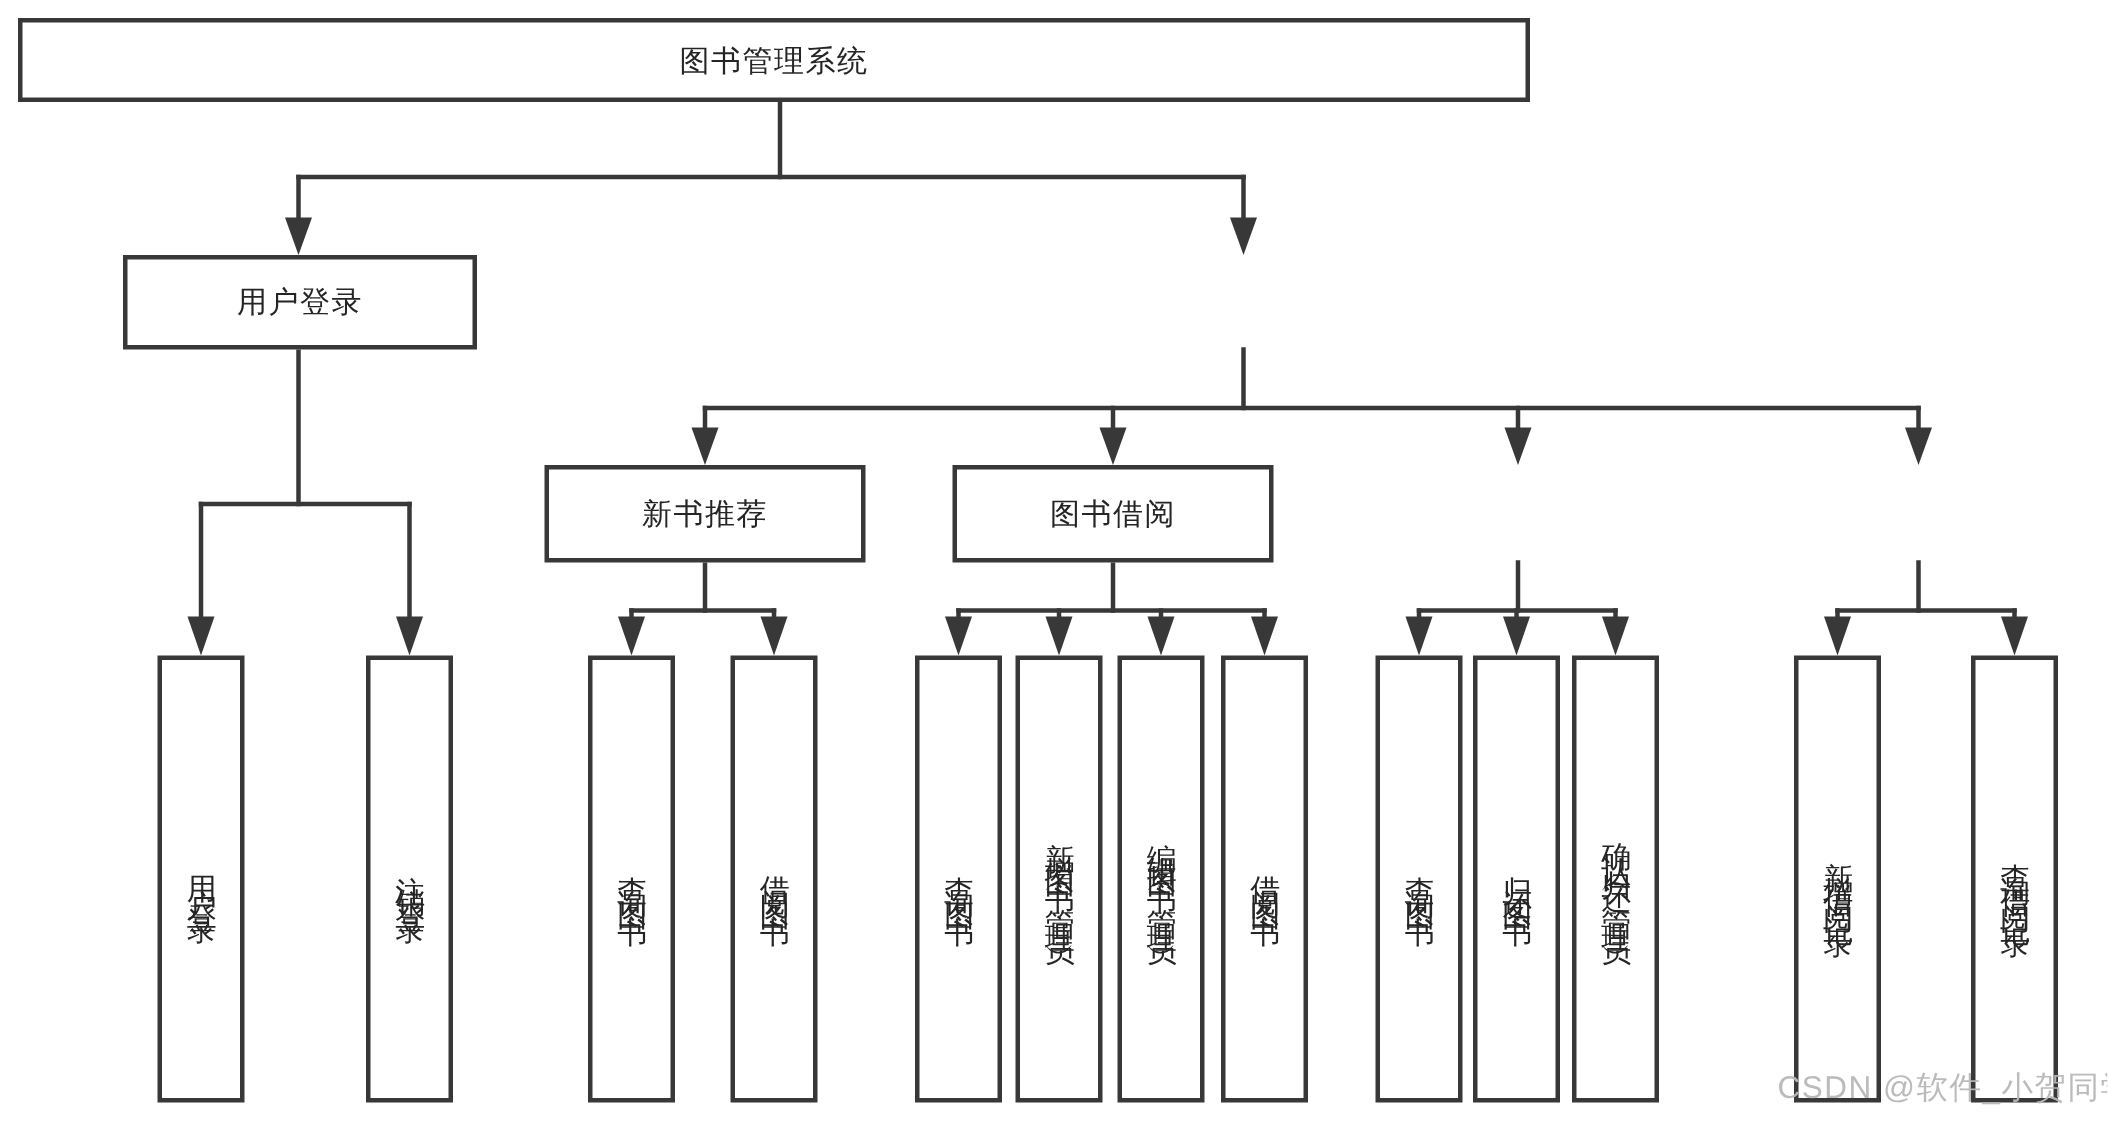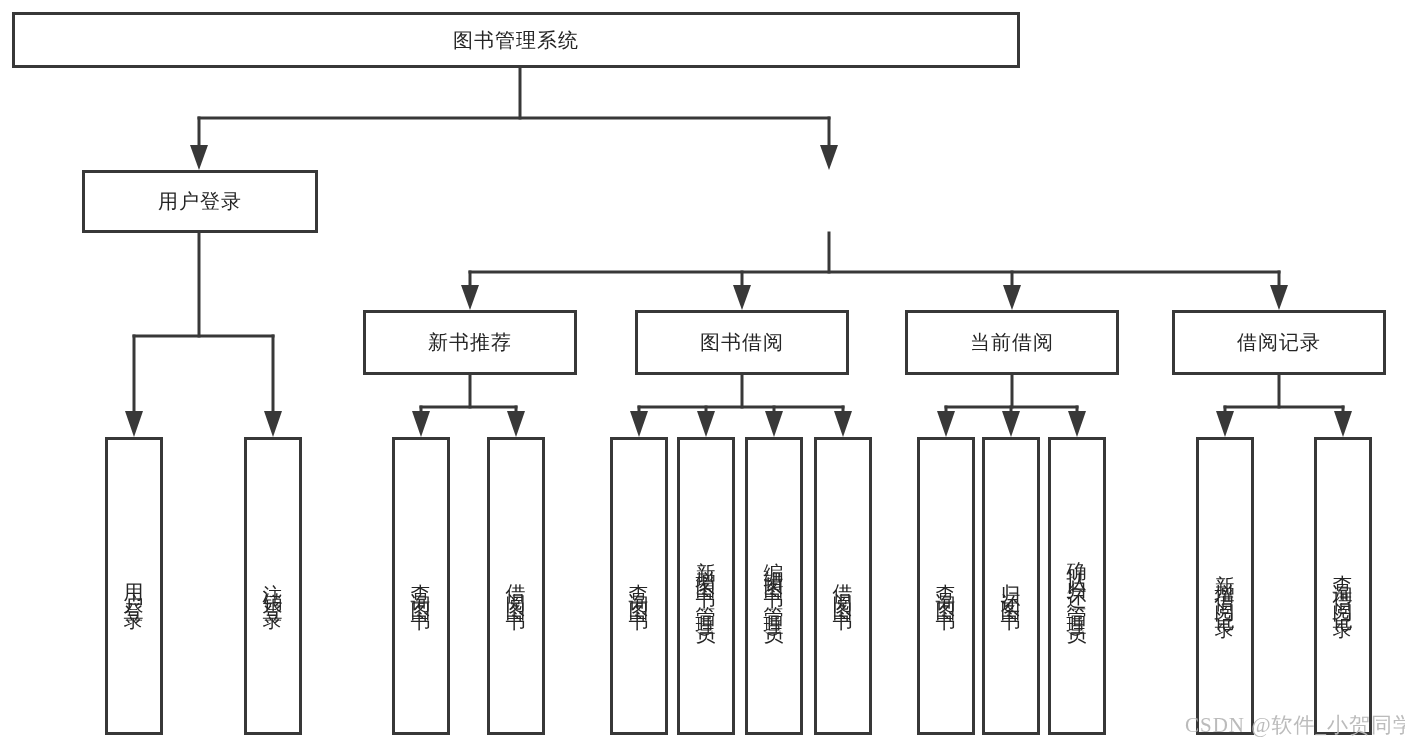--- a/index.html
+++ b/index.html
@@ -1,20 +1,20 @@
 <!DOCTYPE html>
 <html><head>
 <meta charset="utf-8">
 <style>
   html,body{margin:0;padding:0;background:#ffffff;}
   .canvas{
     position:relative;
     width:1405px;height:747px;
     background:#ffffff;
-    font-family:Liberation Serif, serif;
+    font-family:Liberation Sans, sans-serif;
     overflow:hidden;
   }
   .connectors{position:absolute;left:0;top:0;z-index:1;}
   .node{
     position:absolute;
     box-sizing:border-box;
     background:#ffffff;
     border:3px solid #383838;
     color:#252525;
     display:flex;
@@ -128,22 +128,20 @@
 
   <div class="node root-node">图书管理系统</div>
 
   <div class="node hnode" style="left:82px;">用户登录</div>
 
   <div class="node vnode" style="left:105px;">用户登录</div>
   <div class="node vnode" style="left:244px;">注销登录</div>
 
   <div class="node mnode" style="left:635px;">图书借阅</div>
   <div class="node mnode" style="left:363px;">新书推荐</div>
-  <div class="node mnode" style="left:905px;">当前借阅</div>
-  <div class="node mnode" style="left:1172px;">借阅记录</div>
 
   <div class="node vnode" style="left:392px;">查询图书</div>
   <div class="node vnode" style="left:487px;">借阅图书</div>
 
   <div class="node vnode" style="left:610px;">查询图书</div>
   <div class="node vnode" style="left:677px;">新增图书（管理员）</div>
   <div class="node vnode" style="left:745px;">编辑图书（管理员）</div>
   <div class="node vnode" style="left:814px;">借阅图书</div>
 
   <div class="node vnode" style="left:917px;">查询图书</div>

